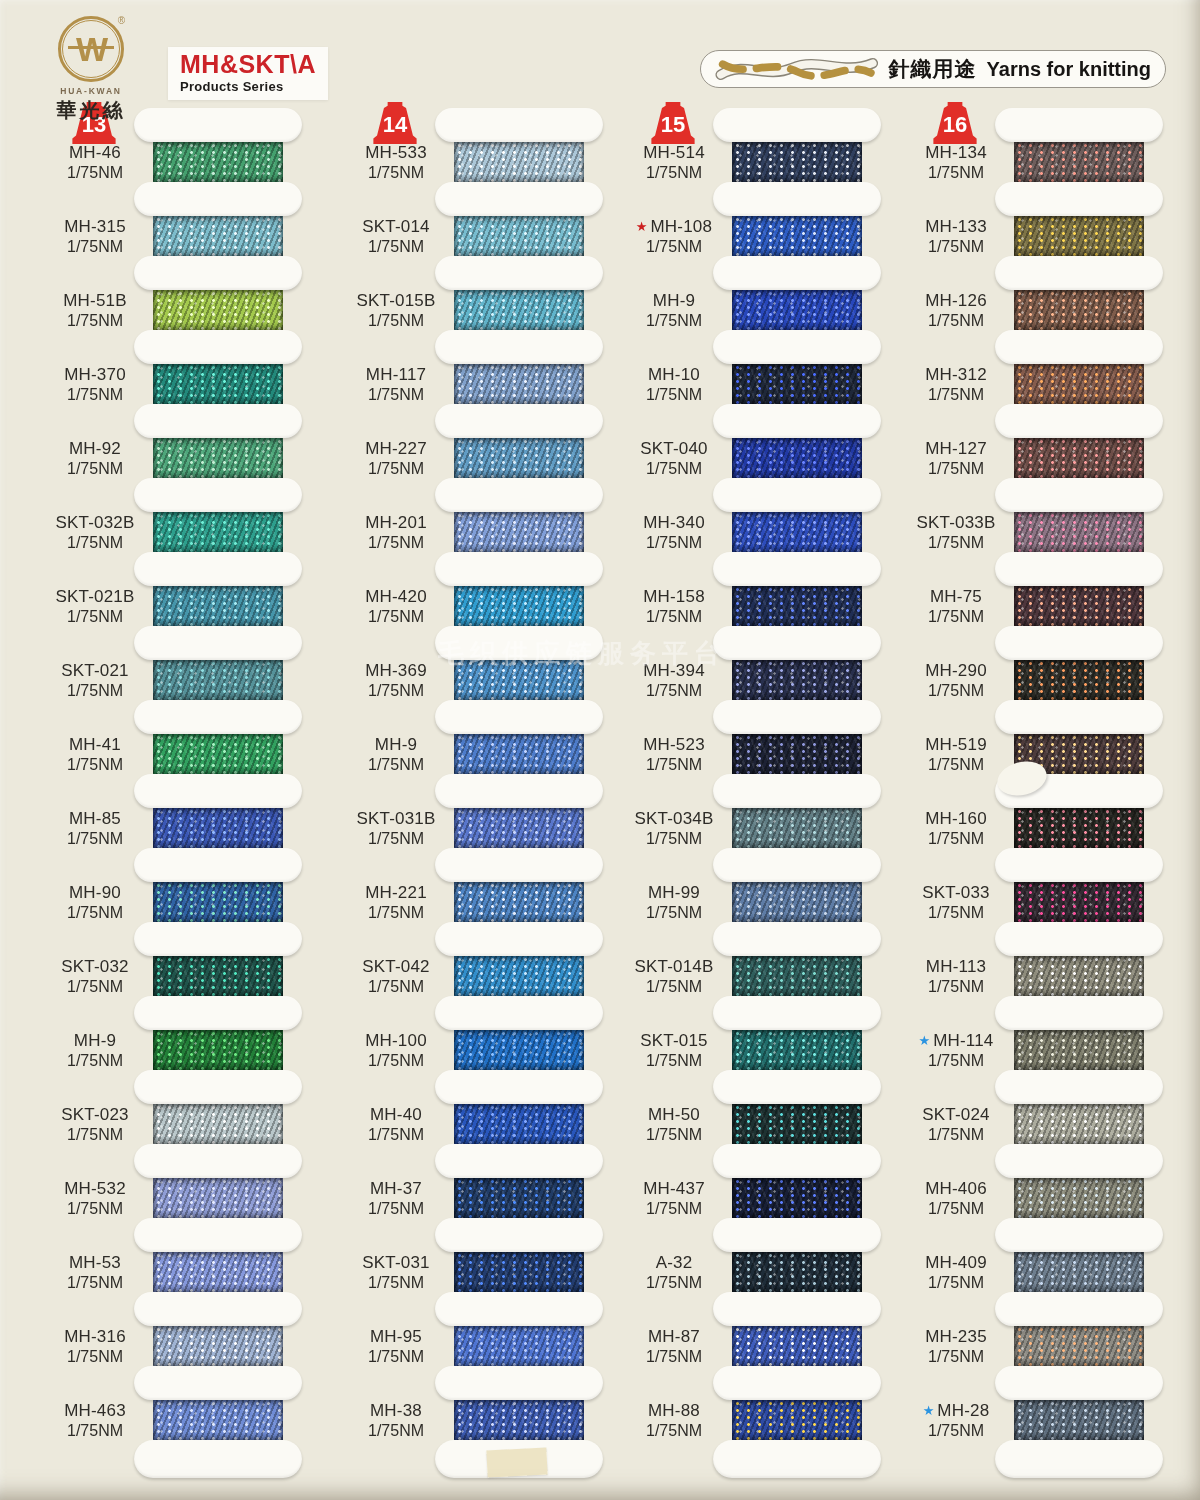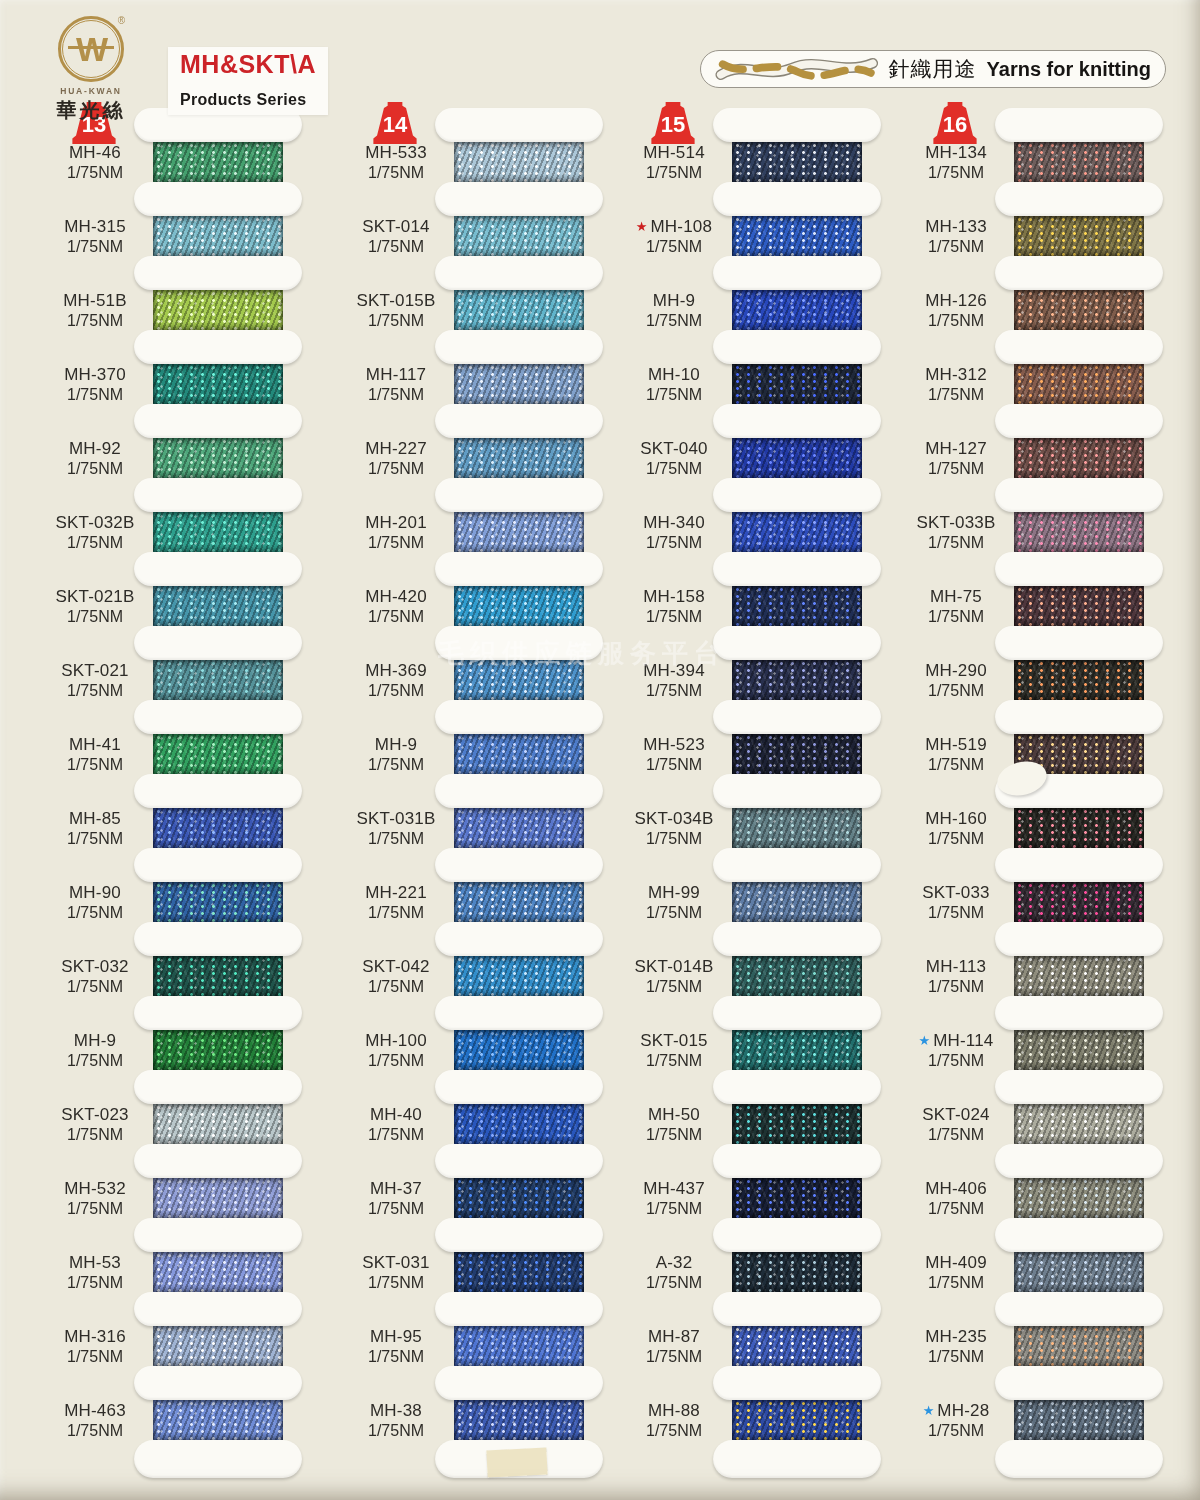--- a/index.html
+++ b/index.html
@@ -17,25 +17,25 @@
     position:relative;display:flex;align-items:center;justify-content:center;background:transparent}
   .logo-circle::before{content:"";position:absolute;inset:1px;border:1.5px solid #b3904a;border-radius:50%}
   .logo-circle::after{content:"";position:absolute;left:7px;right:7px;top:27px;height:3px;background:#b3904a}
   .logo-w{color:#b3904a;font-weight:bold;font-size:34px;line-height:1;letter-spacing:-2px}
   .logo-reg{position:absolute;right:-4px;top:-4px;font-size:10px;color:#a98d55}
   .logo-name{font-size:8.5px;letter-spacing:1.8px;color:#7c6a50;margin-top:4px;font-weight:bold}
   .logo-cn{font-size:20px;font-weight:bold;color:#2c2822;letter-spacing:3px;margin-top:1px}
   .series{position:absolute;left:168px;top:47px;background:#fcfbf7;border-radius:0;
     padding:5px 12px 6px;box-shadow:0 1px 3px rgba(0,0,0,.07);z-index:4;text-align:left}
   .series-title{color:#cc2328;font-weight:bold;font-size:25px;line-height:1;letter-spacing:.5px}
-  .series-sub{color:#1c1a18;font-weight:bold;font-size:16px;margin-top:14px;letter-spacing:.3px}
+  .series-sub{color:#1c1a18;font-weight:bold;font-size:13px;margin-top:2px;letter-spacing:.3px}
   .usage-pill{position:absolute;left:700px;top:50px;width:466px;height:38px;box-sizing:border-box;
     background:#fcfbf6;border:1.5px solid #9a968c;border-radius:19px;display:flex;align-items:center;
     padding:0 14px;gap:10px;z-index:5}
-  .usage-cn{font-size:21px;font-weight:normal;color:#171513;letter-spacing:1px;white-space:nowrap}
+  .usage-cn{font-size:21px;font-weight:bold;color:#171513;letter-spacing:1px;white-space:nowrap}
   .usage-en{font-size:20px;font-weight:bold;color:#171513;white-space:nowrap}
   
   .col{position:absolute;top:100px;width:280px;height:1390px}
   .badge{position:absolute;left:24px;top:2px;width:46px;height:42px;background:#e12e28;color:#fff;
     font-weight:bold;font-size:22px;display:flex;align-items:flex-end;justify-content:center;
     padding-bottom:6px;box-sizing:border-box;
     clip-path:polygon(34% 0,66% 0,66% 9%,74% 14%,89% 80%,97% 87%,97% 100%,3% 100%,3% 87%,11% 80%,26% 14%,34% 9%);}
   .rows{position:absolute;left:0;top:8px}
   .row{position:relative;width:280px;height:74px}
   .pill{position:absolute;left:87px;width:168px;height:34px;background:#fbfaf5;border-radius:17px;

